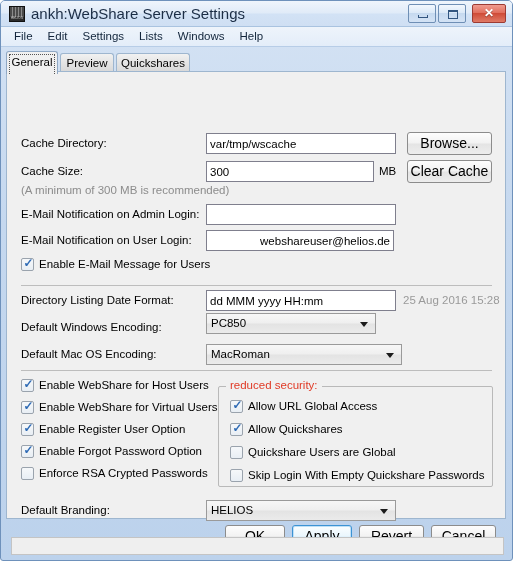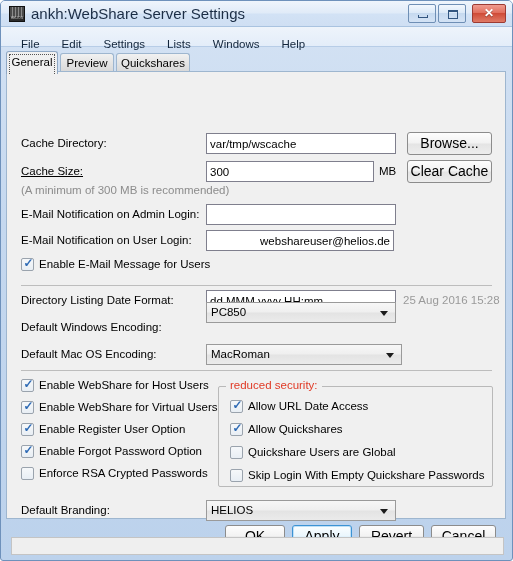--- a/index.html
+++ b/index.html
@@ -124,27 +124,26 @@
     width: 511px;
     height: 20px;
     background: linear-gradient(180deg, #eef4fb 0%, #e3edf9 100%);
     border-bottom: 1px solid #b7cde7;
     box-sizing: border-box;
     padding-left: 7px;
     white-space: nowrap;
   }
   .menu-item {
     display: inline-block;
-    padding: 8px 6px;
+    padding: 0 6px;
     height: 19px;
     line-height: 19px;
     font-size: 11.5px;
     color: #11243a;
     cursor: default;
-    margin-left: 7px;
   }
 
   
   #client {
     position: absolute;
     left: 0; top: 46px;
     width: 511px;
     height: 513px;
     box-sizing: border-box;
     padding: 11px 5px 5px 5px;
@@ -409,21 +408,21 @@
         <span>Quickshares</span>
       </div>
     </div>
 
     <div id="panel">
 
       <div class="row-label" style="left:14px; top:65px;">Cache Directory:</div>
       <input class="textfield" style="left: 199px; top: 61px; width: 190px;" value="var/tmp/wscache">
       <div class="btn" style="left:400px; top:60px; width:85px;">Browse...</div>
 
-      <div class="row-label" style="left:14px; top:93px;text-decoration:underline;">Cache Size:</div>
+      <div class="row-label" style="left:14px; top:93px;">Cache Size:</div>
       <input class="textfield" style="left: 199px; top: 89px; width: 168px;" value="300">
       <div class="row-label" style="left:372px; top:93px;">MB</div>
       <div class="btn" style="left:400px; top:88px; width:85px;">Clear Cache</div>
       <div class="hint" style="left:14px; top:112px;">(A minimum of 300 MB is recommended)</div>
 
       <div class="row-label" style="left:14px; top:136px;">E-Mail Notification on Admin Login:</div>
       <input class="textfield" style="left: 199px; top: 132px; width: 190px;" value="">
 
       <div class="row-label" style="left:14px; top:162px;">E-Mail Notification on User Login:</div>
       <input class="textfield" style="left: 199px; top: 158px; width: 188px; text-align: right;" value="webshareuser@helios.de">
@@ -435,21 +434,21 @@
         <span class="cblabel">Enable E-Mail Message for Users</span>
       </div>
 
       <div class="hsep" style="left:14px; top:213px; width:471px;"></div>
 
       <div class="row-label" style="left:14px; top:222px;">Directory Listing Date Format:</div>
       <input class="textfield" style="left: 199px; top: 218px; width: 190px;" value="dd MMM yyyy HH:mm">
       <div class="side-note" style="left:396px; top:222px;">25 Aug 2016 15:28</div>
 
       <div class="row-label" style="left:14px; top:249px;">Default Windows Encoding:</div>
-      <div class="combo" style="left:199px; top:230px; width:190px;">
+      <div class="combo" style="left:199px; top:241px; width:170px;">
         <span>PC850</span>
         <span class="arrow"></span>
       </div>
 
       <div class="row-label" style="left:14px; top:276px;">Default Mac OS Encoding:</div>
       <div class="combo" style="left:199px; top:272px; width:196px;">
         <span>MacRoman</span>
         <span class="arrow"></span>
       </div>
 
@@ -486,21 +485,21 @@
         <span class="cblabel">Enforce RSA Crypted Passwords</span>
       </div>
 
       <div id="groupbox"></div>
       <div id="groupbox-title">reduced security:</div>
 
       <div class="cbrow" style="left:223px; top:326px;">
         <span class="cbox">
           <span class="tick">✓</span>
         </span>
-        <span class="cblabel">Allow URL Date Access</span>
+        <span class="cblabel">Allow URL Global Access</span>
       </div>
       <div class="cbrow" style="left:223px; top:349px;">
         <span class="cbox">
           <span class="tick">✓</span>
         </span>
         <span class="cblabel">Allow Quickshares</span>
       </div>
       <div class="cbrow" style="left:223px; top:372px;">
         <span class="cbox">
           <span class="tick"></span>

